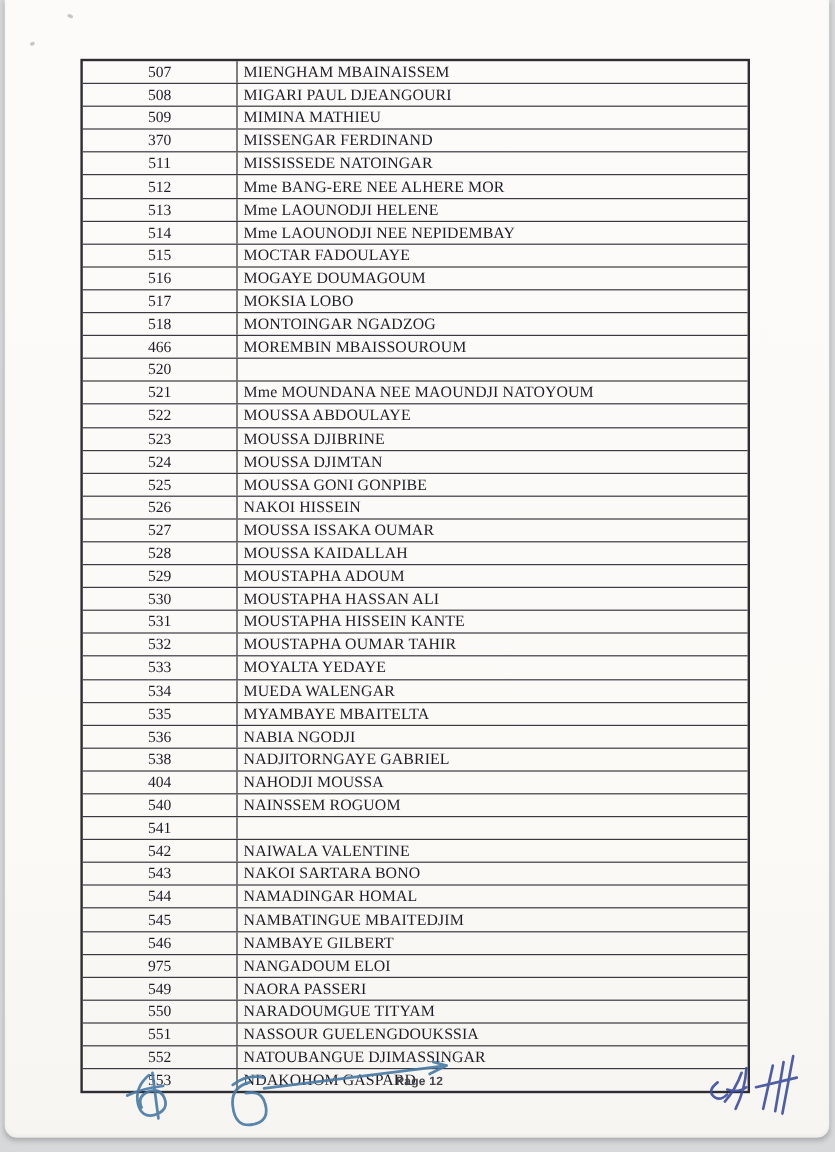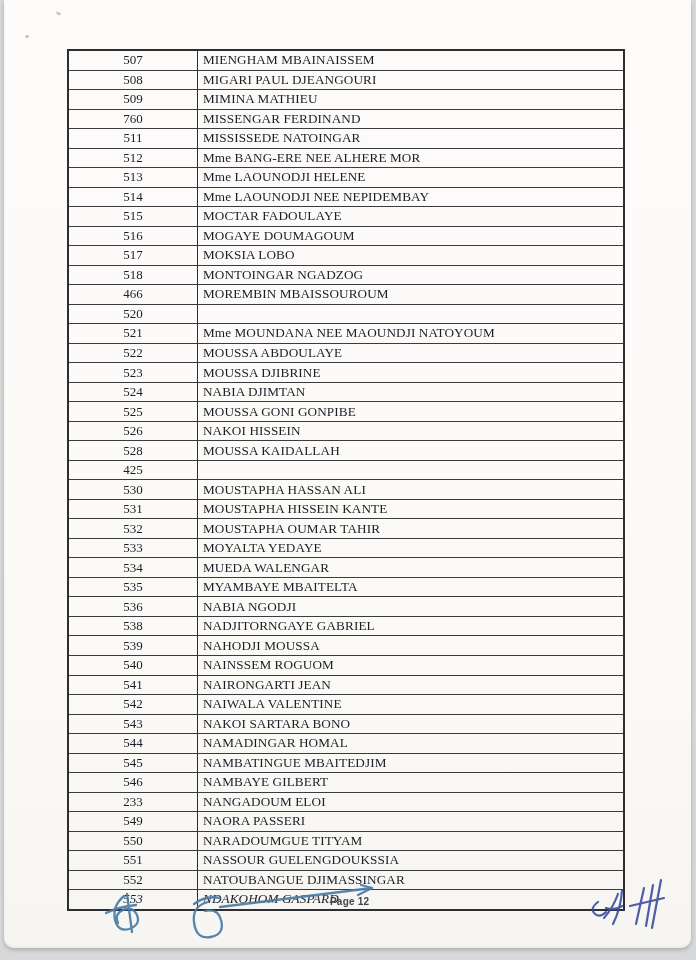--- a/index.html
+++ b/index.html
@@ -33,21 +33,21 @@
     display: flex; flex-direction: column;
     background: transparent;
     filter: blur(0.2px);
   }
   .row {
     flex: 1 1 0;
     display: flex;
     border-bottom: 1.3px solid #3a3a40;
     min-height: 0;
   }
-  .row:last-child { border-bottom: none; font-style: italic; }
+  .row:last-child { border-bottom: none; }
   .cell-num {
     width: 128px;
     border-right: 1.9px solid #2d2d32;
     display: flex; align-items: center; justify-content: center;
     font-size: 13px; color: #1d1d28;
   }
   .cell-name {
     flex: 1;
     display: flex; align-items: center;
     padding-left: 5px;
@@ -87,21 +87,21 @@
     <div class="cell-num">508</div>
     <div class="cell-name">MIGARI PAUL DJEANGOURI</div>
   </div>
 
   <div class="row">
     <div class="cell-num">509</div>
     <div class="cell-name">MIMINA MATHIEU</div>
   </div>
 
   <div class="row">
-    <div class="cell-num">760</div>
+    <div class="cell-num">370</div>
     <div class="cell-name">MISSENGAR FERDINAND</div>
   </div>
 
   <div class="row">
     <div class="cell-num">511</div>
     <div class="cell-name">MISSISSEDE NATOINGAR</div>
   </div>
 
   <div class="row">
     <div class="cell-num">512</div>
@@ -157,41 +157,46 @@
     <div class="cell-name">MOUSSA ABDOULAYE</div>
   </div>
 
   <div class="row">
     <div class="cell-num">523</div>
     <div class="cell-name">MOUSSA DJIBRINE</div>
   </div>
 
   <div class="row">
     <div class="cell-num">524</div>
-    <div class="cell-name">NABIA DJIMTAN</div>
+    <div class="cell-name">MOUSSA DJIMTAN</div>
   </div>
 
   <div class="row">
     <div class="cell-num">525</div>
     <div class="cell-name">MOUSSA GONI GONPIBE</div>
   </div>
 
   <div class="row">
     <div class="cell-num">526</div>
     <div class="cell-name">NAKOI HISSEIN</div>
   </div>
 
+  <div class="row">
+    <div class="cell-num">527</div>
+    <div class="cell-name">MOUSSA ISSAKA OUMAR</div>
+  </div>
 
   <div class="row">
     <div class="cell-num">528</div>
     <div class="cell-name">MOUSSA KAIDALLAH</div>
   </div>
 
   <div class="row">
-    <div class="cell-num">425</div>
+    <div class="cell-num">529</div>
+    <div class="cell-name">MOUSTAPHA ADOUM</div>
   </div>
 
   <div class="row">
     <div class="cell-num">530</div>
     <div class="cell-name">MOUSTAPHA HASSAN ALI</div>
   </div>
 
   <div class="row">
     <div class="cell-num">531</div>
     <div class="cell-name">MOUSTAPHA HISSEIN KANTE</div>
@@ -222,32 +227,31 @@
     <div class="cell-name">NABIA NGODJI</div>
   </div>
 
 
   <div class="row">
     <div class="cell-num">538</div>
     <div class="cell-name">NADJITORNGAYE GABRIEL</div>
   </div>
 
   <div class="row">
-    <div class="cell-num">539</div>
+    <div class="cell-num">404</div>
     <div class="cell-name">NAHODJI MOUSSA</div>
   </div>
 
   <div class="row">
     <div class="cell-num">540</div>
     <div class="cell-name">NAINSSEM ROGUOM</div>
   </div>
 
   <div class="row">
     <div class="cell-num">541</div>
-    <div class="cell-name">NAIRONGARTI JEAN</div>
   </div>
 
   <div class="row">
     <div class="cell-num">542</div>
     <div class="cell-name">NAIWALA VALENTINE</div>
   </div>
 
   <div class="row">
     <div class="cell-num">543</div>
     <div class="cell-name">NAKOI SARTARA BONO</div>
@@ -262,21 +266,21 @@
     <div class="cell-num">545</div>
     <div class="cell-name">NAMBATINGUE MBAITEDJIM</div>
   </div>
 
   <div class="row">
     <div class="cell-num">546</div>
     <div class="cell-name">NAMBAYE GILBERT</div>
   </div>
 
   <div class="row">
-    <div class="cell-num">233</div>
+    <div class="cell-num">975</div>
     <div class="cell-name">NANGADOUM ELOI</div>
   </div>
 
 
   <div class="row">
     <div class="cell-num">549</div>
     <div class="cell-name">NAORA PASSERI</div>
   </div>
 
   <div class="row">

